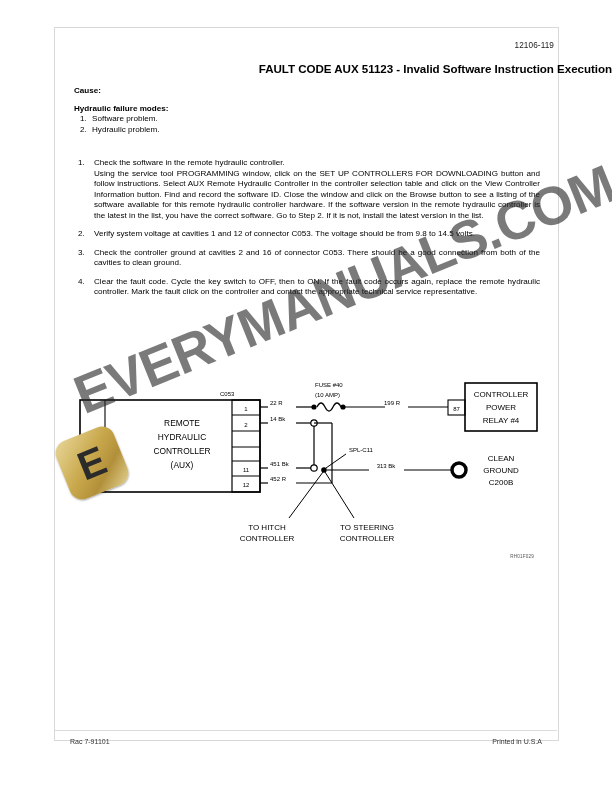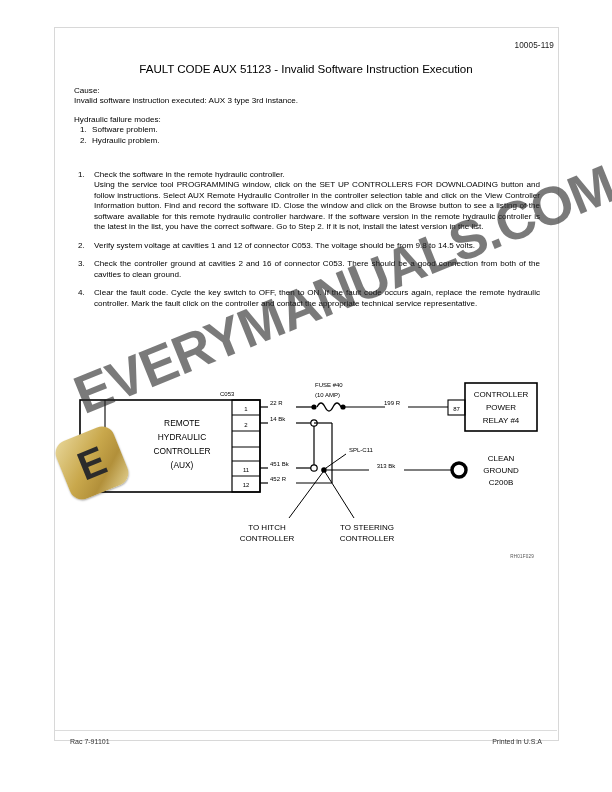--- a/index.html
+++ b/index.html
@@ -36,37 +36,37 @@
     font-size: 8.2px;
     letter-spacing: .1px;
     color: #1a1a1a;
   }
 
   #doc-title {
     position: absolute;
     left: 0;
     right: 0;
     top: 62px;
-    text-align: center;
+    text-align: right;
     font-size: 11.6px;
-    font-weight: normal;
+    font-weight: bold;
     letter-spacing: -.05px;
   }
 
   
   #content {
     position: absolute;
     left: 74px;
     top: 86px;
     width: 466px;
   }
 
   .sec-head {
     font-size: 8.1px;
-    font-weight: normal;
+    font-weight: bold;
     margin-top: 9px;
     margin-bottom: 1px;
   }
   .sec-head.first { margin-top: 0; }
 
   .body-line {
     font-size: 8.1px;
     line-height: 10.4px;
   }
 
@@ -199,28 +199,27 @@
 
   .svg-txt { font-family: "Liberation Sans", sans-serif; font-size: 8px; fill: #000; }
   .svg-txt-sm { font-family: "Liberation Sans", sans-serif; font-size: 6px; fill: #000; }
   .svg-txt-box { font-family: "Liberation Sans", sans-serif; font-size: 8.4px; fill: #000; }
 </style>
 </head>
 <body>
 
 <div id="page-frame"></div>
 
-<div id="page-number">10005-119</div>
+<div id="page-number">12106-119</div>
 
 <div id="doc-title">FAULT CODE AUX 51123 - Invalid Software Instruction Execution</div>
 
 <div id="content">
 
   <div class="sec-head first">Cause:</div>
-  <div class="body-line">Invalid software instruction executed: AUX 3 type 3rd instance.</div>
 
   <div class="sec-head">Hydraulic failure modes:</div>
   <ul class="mode-list">
     <li>
       <span class="num">1.</span>
       <span>Software problem.</span>
     </li>
     <li>
       <span class="num">2.</span>
       <span>Hydraulic problem.</span>

